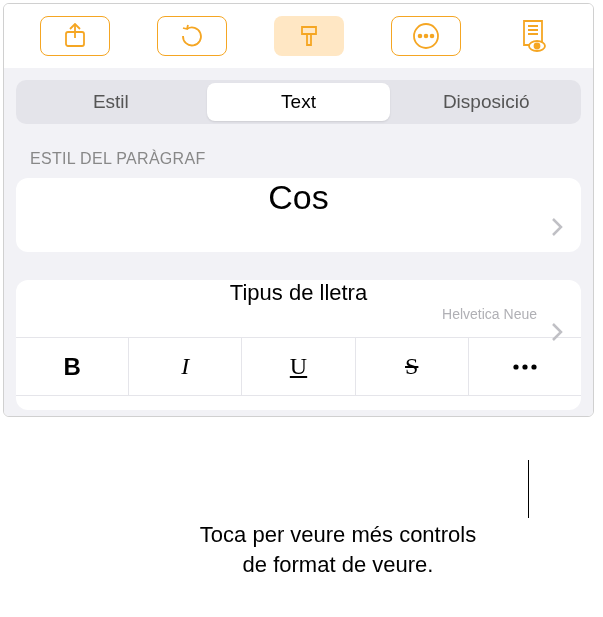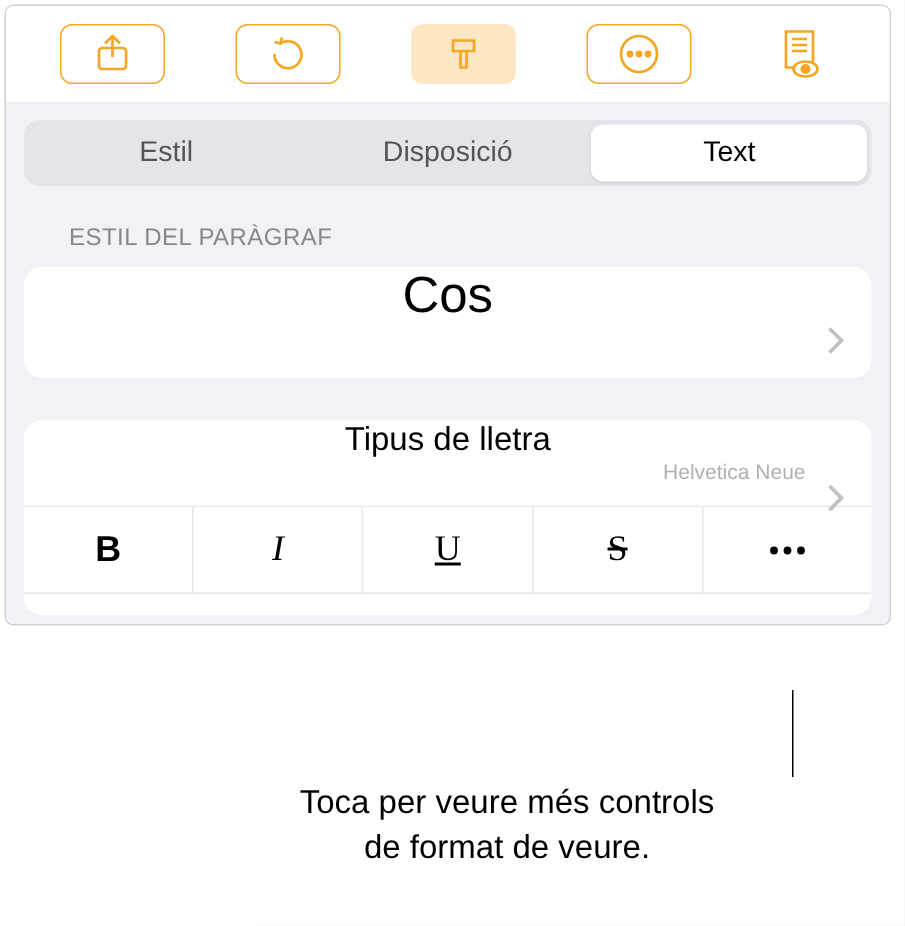--- a/index.html
+++ b/index.html
@@ -68,21 +68,21 @@
   }
   .seg-item.active {
     background: #fff;
     color: #000;
     font-weight: 500;
     box-shadow: 0 1px 2px rgba(0,0,0,0.1);
   }
   .section-label {
     font-size: 16px;
     color: #888;
-    margin: 26px 0 10px 30px;
+    margin: 26px 0 10px 14px;
     letter-spacing: 0.3px;
   }
   .row {
     background: #fff;
     border-radius: 12px;
     display: flex;
     align-items: center;
     padding: 0 18px;
     position: relative;
     flex-direction: column;
@@ -200,22 +200,22 @@
         <ellipse cx="19" cy="27" rx="8" ry="5" fill="#fff"></ellipse>
         <circle cx="19" cy="27" r="2.5" fill="#f5a623"></circle>
       </svg>
     </div>
   </div>
 
   <div class="panel">
 
     <div class="seg">
       <div class="seg-item">Estil</div>
+      <div class="seg-item active">Text</div>
       <div class="seg-item">Disposició</div>
-      <div class="seg-item active">Text</div>
     </div>
 
     <div class="section-label">ESTIL DEL PARÀGRAF</div>
 
     <div class="row row-style">
       <span class="value">Cos</span>
       <span class="chev">
         <svg width="12" height="20" viewBox="0 0 12 20" fill="none" stroke="#c0c0c5" stroke-width="2.5">
             <path d="M2 2 L10 10 L2 18"></path>
           </svg>

